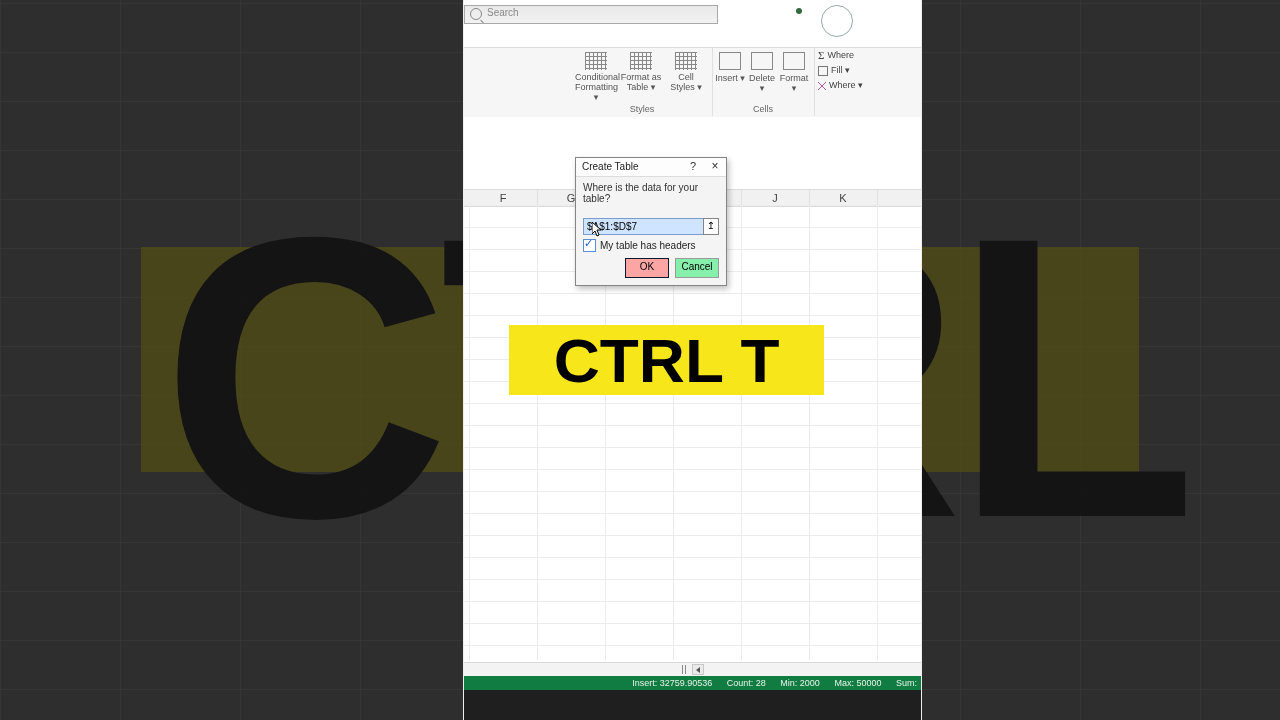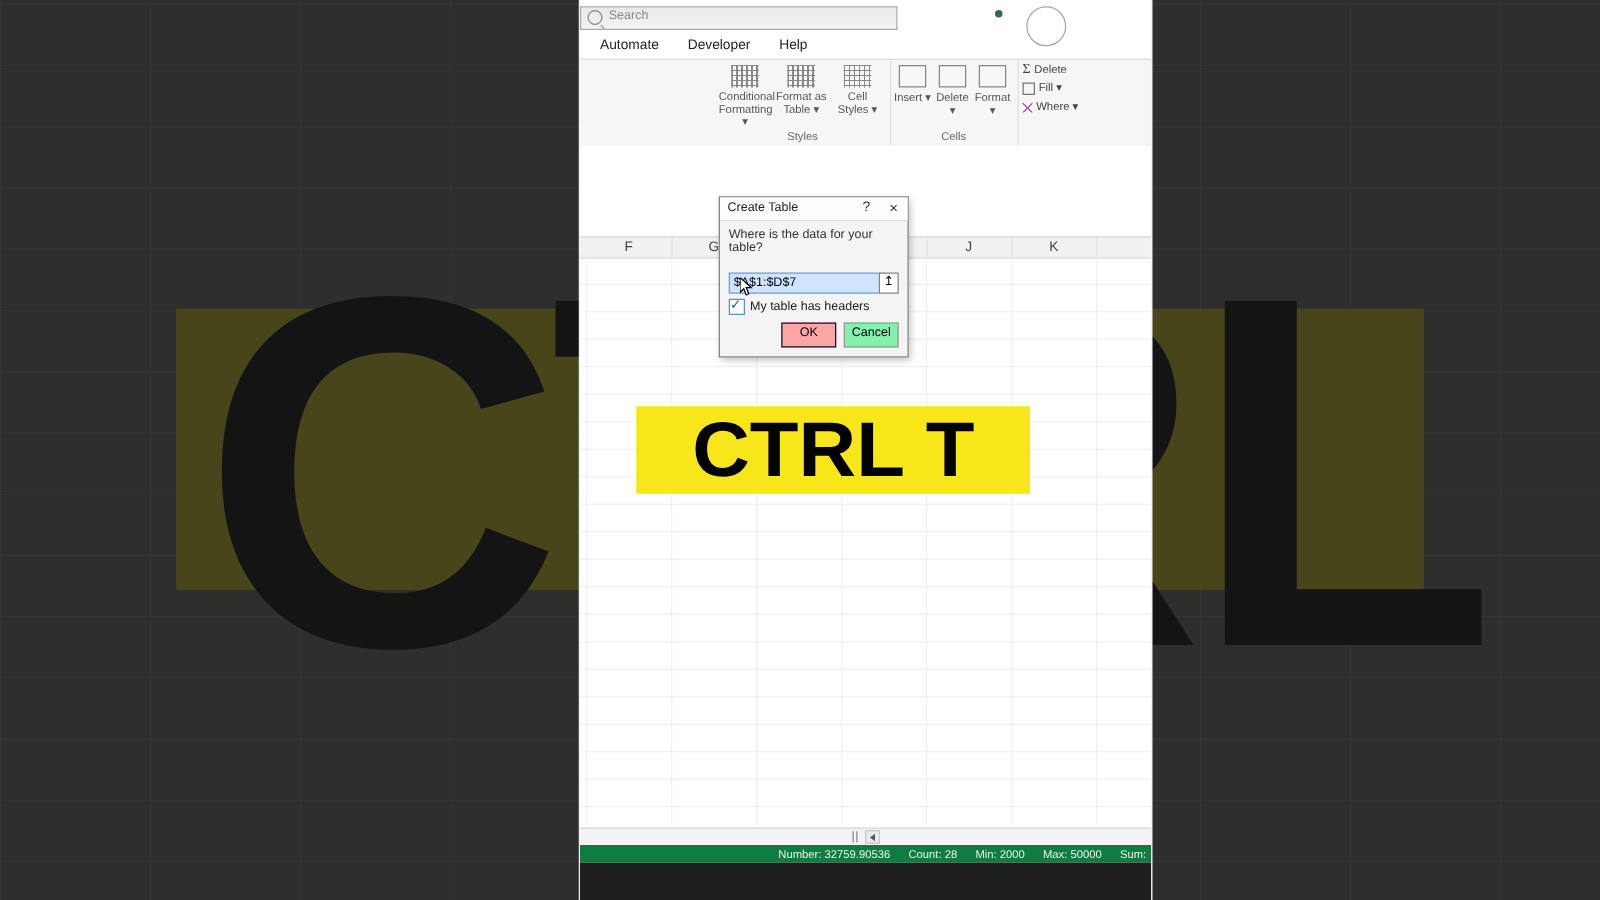--- a/index.html
+++ b/index.html
@@ -539,25 +539,20 @@
 <div class="backdrop-dim"></div>
 
 <div class="center-panel">
 
   <div class="search-wrap">
     <span class="search-icon"></span>
     <span class="ph">Search</span>
   </div>
   <div class="accent-circle"></div>
 
-  <div class="tab-strip">
-    <span class="tab">Automate</span>
-    <span class="tab">Developer</span>
-    <span class="tab">Help</span>
-  </div>
 
   <div class="ribbon">
 
 
     <div class="group grp-styles">
       <div class="styles-btn sb1">
         <div class="icon-grid"></div>
         <span>Conditional Formatting ▾</span>
       </div>
       <div class="styles-btn sb2">
@@ -583,21 +578,21 @@
       <div class="cells-btn cb3">
         <div class="icon-cell"></div>
         <span>Format ▾</span>
       </div>
       <div class="group-label">Cells</div>
     </div>
 
     <div class="grp-edit">
       <div class="erow">
         <span class="sigma">Σ</span>
-        <span>Delete</span>
+        <span>Where</span>
       </div>
       <div class="erow">
         <span class="fill-icon"></span>
         <span>Fill ▾</span>
       </div>
       <div class="erow">
         <span class="clear-icon"></span>
         <span>Where ▾</span>
       </div>
     </div>
@@ -648,21 +643,21 @@
     </div>
   </div>
 
   <div class="tabbar">
     <div class="splitter"></div>
     <div class="scroll-left"></div>
   </div>
 
   <div class="statusbar">
     <span class="stat">
-      <span class="lbl">Number</span><span>32759.90536</span>
+      <span class="lbl">Insert</span><span>32759.90536</span>
     </span>
     <span class="stat">
       <span class="lbl">Count</span><span>28</span>
     </span>
     <span class="stat">
       <span class="lbl">Min</span><span>2000</span>
     </span>
     <span class="stat">
       <span class="lbl">Max</span><span>50000</span>
     </span>

